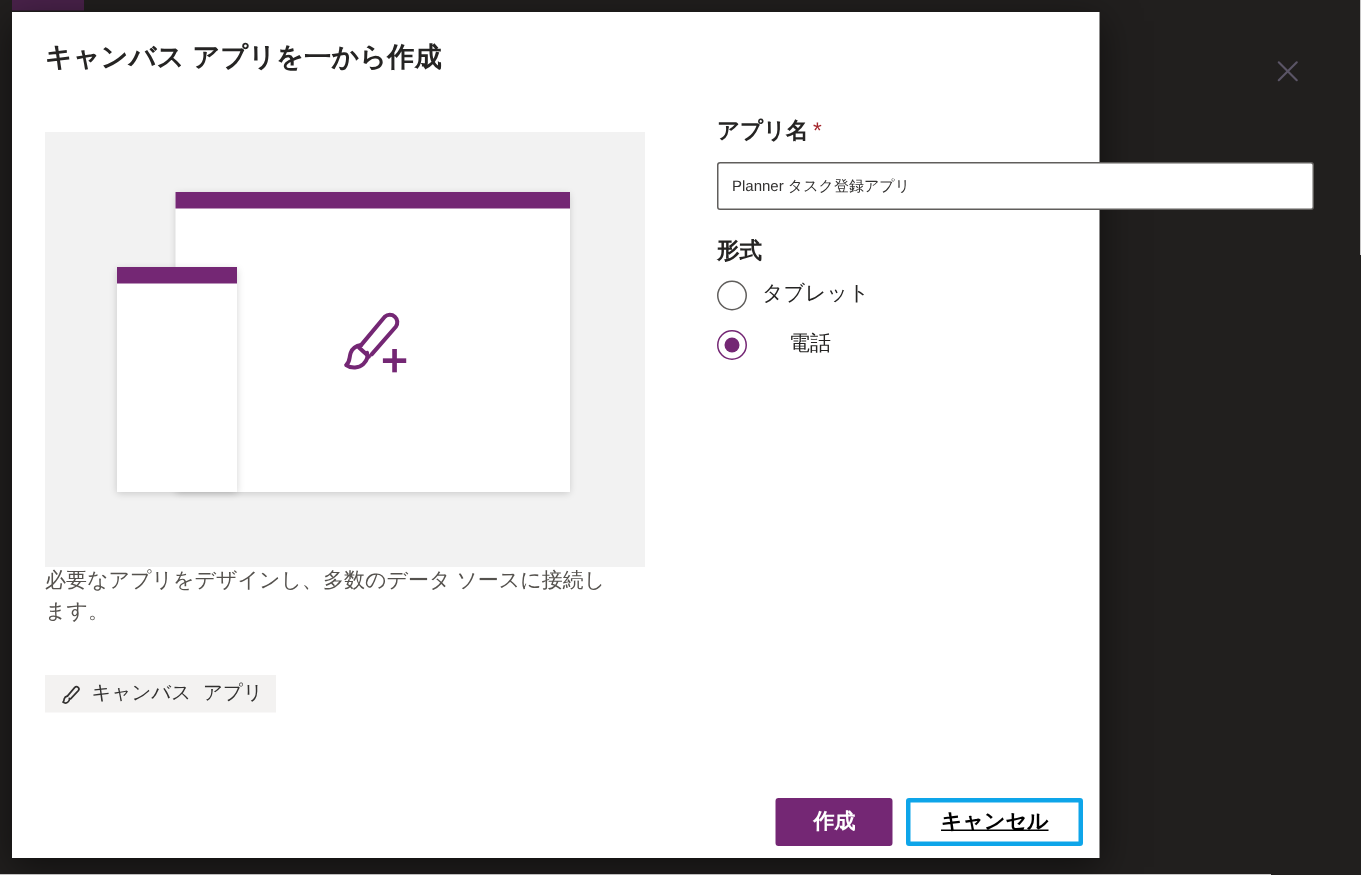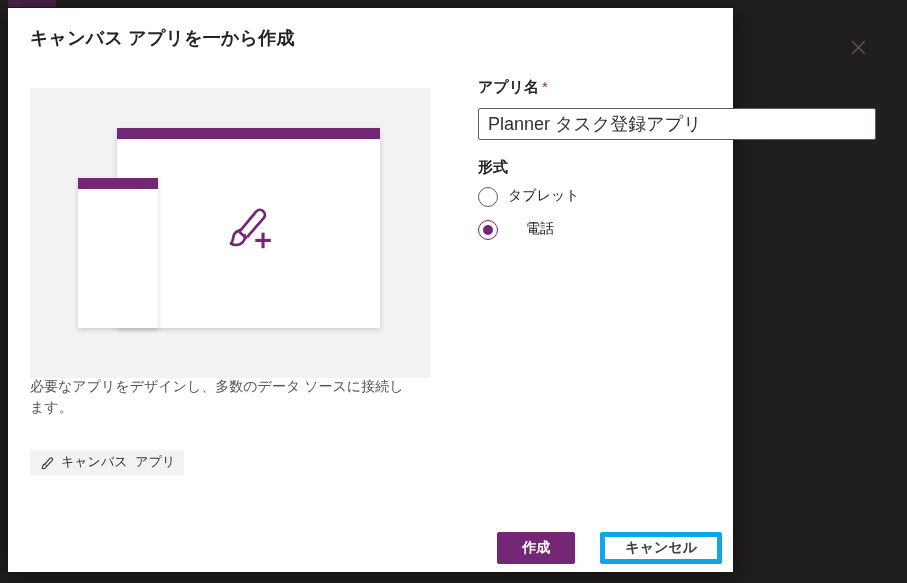--- a/index.html
+++ b/index.html
@@ -25,35 +25,35 @@
   .phone{left:48px;top:90px;width:80px;height:150px;z-index:2;}
   .brush-wrap{position:absolute;left:190px;top:112px;width:56px;height:56px;z-index:3;}
   .description{position:absolute;left:22px;top:368px;width:376px;font-size:14px;line-height:21px;color:#55524e;}
   .badge{position:absolute;left:22px;top:442px;display:inline-flex;align-items:center;gap:7px;background:var(--badge_bg,#f3f2f1);color:#323130;font-size:13px;padding:3px 9px 4px 9px;white-space:nowrap;font-family:Liberation Mono, monospace;}
 
   
   .right-col{position:absolute;left:470px;top:0;width:398px;}
   .field-label{position:absolute;left:0;font-size:15px;font-weight:700;color:#252423;}
   .req{color:var(--required,#a4262c);font-weight:400;margin-left:3px;}
   .name-label{top:70px;}
-  .name-input{position:absolute;left:0;top:100px;width:398px;height:32px;border:1px solid #605e5c;border-radius:2px;padding:0 9px;font-size:18px;color:#323130;font-family:inherit;background:#fff;outline:none;}
+  .name-input{position:absolute;left:0;top:100px;width:398px;height:32px;border:1px solid #605e5c;border-radius:2px;padding:0 9px;font-size:10px;color:#323130;font-family:inherit;background:#fff;outline:none;}
   .format-label{top:150px;}
   .radio-row{position:absolute;left:0;display:flex;align-items:flex-start;gap:10px;cursor:pointer;}
   .radio-row.r1{top:179px;}
   .radio-row.r2{top:212px;gap:28px;}
   .radio-circle{width:20px;height:20px;border-radius:50%;border:1px solid #605e5c;background:#fff;position:relative;flex:0 0 auto;}
   .radio-row.selected .radio-circle{border-color:var(--accent,#742774);}
   .radio-row.selected .radio-circle::after{content:"";position:absolute;left:4px;top:4px;width:10px;height:10px;border-radius:50%;background:var(--accent,#742774);}
   .radio-label{font-size:14px;color:#252423;}
 
   
-  .footer{position:absolute;right:11px;top:524px;display:flex;gap:25px;}
+  .footer{position:absolute;right:11px;top:524px;display:flex;gap:9px;}
   .btn{height:32px;font-size:14px;font-weight:700;border-radius:2px;cursor:pointer;font-family:inherit;display:inline-flex;align-items:center;justify-content:center;}
   .btn-primary{background:var(--accent,#742774);color:#ffffff;border:1px solid var(--accent,#742774);min-width:78px;padding:0 20px;}
-  .btn-default{background:#ffffff;color:#404040;border:5px solid #0ea5e9;min-width:108px;padding:0 20px;}
+  .btn-default{background:#ffffff;color:#000000;border:3px solid #0ea5e9;min-width:108px;padding:0 20px;text-decoration:underline;}
 </style>
 </head>
 <body>
 
 <div class="stage">
   <div class="bg-artifact"></div>
 
   <div class="dialog">
 
     <div class="dialog-title">キャンバス アプリを一から作成</div>

